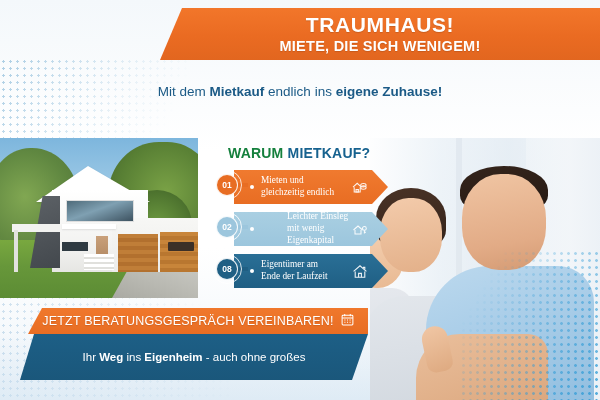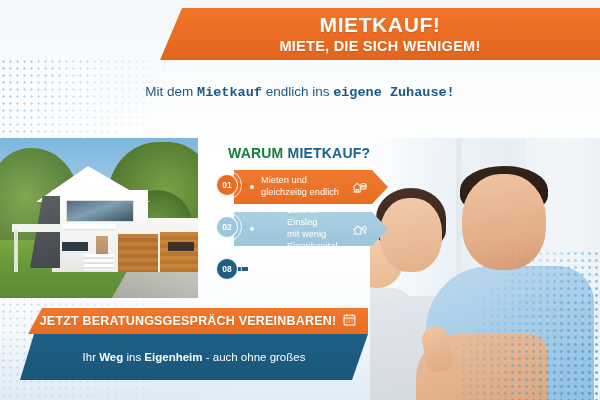--- a/index.html
+++ b/index.html
@@ -95,21 +95,21 @@
     font-weight: bold;
     letter-spacing: .1px;
     margin: 0;
   }
   .subhead {
     color: #1b5a86;
     font-size: 13.5px;
     margin-top: 8px;
     font-weight: normal;
   }
-  .subhead b { font-weight: bold; font-family: Liberation Mono, monospace; }
+  .subhead b { font-weight: bold; }
 
   
   .house-photo {
     position: absolute;
     left: 0; top: 138px;
     width: 198px; height: 160px;
     overflow: hidden;
     background: #9cc7e4;
   }
   .hp-sky {
@@ -376,20 +376,21 @@
   .r1 .arrow-bullet { background: #ffffff; }
   .r2 .arrow-bullet { background: #ffffff; }
   .r3 .arrow-bullet { background: #ffffff; }
 
   .arrow-text {
     margin-left: 7px;
     font-size: 9.3px;
     line-height: 1.28;
     font-weight: normal;
     flex: 1 1 auto;
+    font-family: Liberation Serif, serif;
   }
   .r1 .arrow-text { color: #ffffff; }
   .r2 .arrow-text { color: #ffffff; margin-left: 33px; }
   .r3 .arrow-text { color: #ffffff; }
 
   .arrow-icon {
     margin-right: 20px;
     flex: 0 0 auto;
     display: flex;
     align-items: center;
@@ -445,21 +446,21 @@
     clip-path: polygon(14px 0, 100% 0, 100% 100%, 0 100%);
     display: flex;
     align-items: center;
     justify-content: center;
     gap: 7px;
     z-index: 4;
   }
   .cta-orange-text {
     color: #ffffff;
     font-size: 12.5px;
-    font-weight: bold;
+    font-weight: normal;
     letter-spacing: .2px;
     text-shadow: 0 1px 1px rgba(0,0,0,.12);
   }
   .cta-blue {
     position: absolute;
     left: 20px; top: 334px;
     width: 348px; height: 46px;
     background: linear-gradient(180deg, #1d5f86 0%, #1a577b 100%);
     clip-path: polygon(14px 0, 100% 0, calc(100% - 16px) 100%, 0 100%);
     display: flex;
@@ -479,21 +480,21 @@
 <body>
 
 <div id="banner">
 
   <div class="bg-base"></div>
   <div class="dots-tl"></div>
   <div class="dots-bl"></div>
   <div class="bg-bottom-sheen"></div>
 
   <div class="top-banner">
-    <div class="top-line1">MIETKAUF!</div>
+    <div class="top-line1">TRAUMHAUS!</div>
     <div class="top-line2">MIETE, DIE SICH WENIGEM!</div>
   </div>
 
   <div class="headline-wrap">
     <div class="subhead"><span>Mit dem </span><b>Mietkauf</b><span> endlich ins </span><b>eigene Zuhause!</b></div>
   </div>
 
   <div class="house-photo">
     <div class="hp-sky"></div>
     <div class="hp-trees-l"></div>
@@ -579,20 +580,35 @@
       </span>
     </div>
     <div class="badge">
       <div class="badge-stem"></div>
       <div class="badge-ring"></div>
       <div class="badge-core">02</div>
     </div>
   </div>
 
   <div class="arrow-row r3">
+    <div class="arrow-body">
+      <span class="arrow-bullet"></span>
+      <span class="arrow-text">
+        <span>Eigentümer am</span><br>
+        <span>Ende der Laufzeit</span>
+      </span>
+      <span class="arrow-icon">
+        <svg width="16" height="15" viewBox="0 0 16 15" fill="none" stroke="#ffffff" stroke-width="1.1">
+          <path d="M1.6 7.4 L8 1.8 L14.4 7.4"></path>
+          <path d="M3.2 7.4 V13.2 H12.8 V7.4"></path>
+          <path d="M6.6 13.2 V9.4 h2.8 v3.8"></path>
+          <path d="M11 3.4 h1.8 v2"></path>
+        </svg>
+      </span>
+    </div>
     <div class="badge">
       <div class="badge-stem"></div>
       <div class="badge-ring"></div>
       <div class="badge-core">08</div>
     </div>
   </div>
 
   <div class="cta-orange">
     <span class="cta-orange-text">JETZT BERATUNGSGESPRÄCH VEREINBAREN!</span>
     <span>

